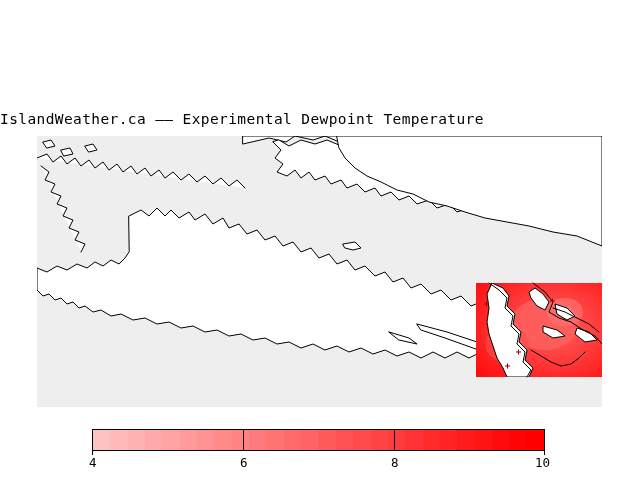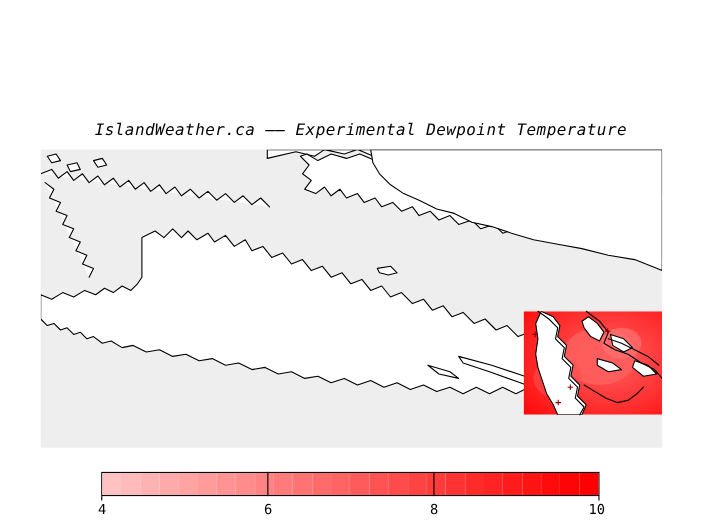--- a/index.html
+++ b/index.html
@@ -20,27 +20,26 @@
     height: 480px;
     background: #ffffff;
   }
 
   
   #title {
     position: absolute;
     left: 0;
     top: 111px;
     width: 570px;
-    text-align: right;
+    text-align: left;
     font-size: 14.5px;
     letter-spacing: 0.4px;
     color: #000000;
     white-space: pre;
     font-family: "DejaVu Sans Mono", "Liberation Mono", monospace;
-    font-style: italic;
   }
 
   
   #map-panel {
     position: absolute;
     left: 37px;
     top: 136px;
     width: 565px;
     height: 271px;
     background: #eeeeee;

